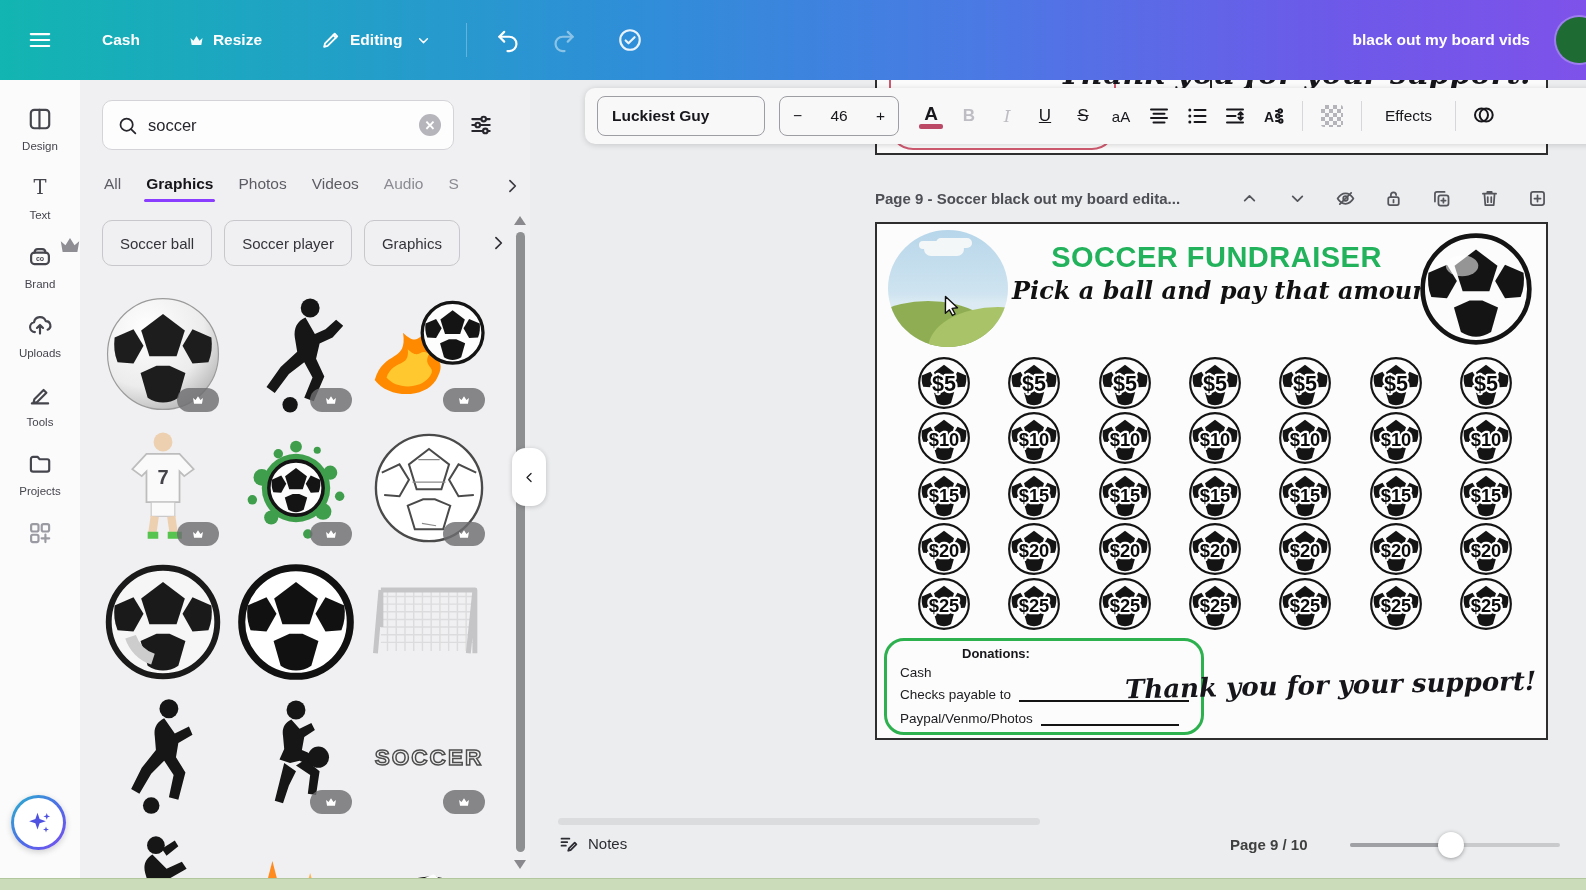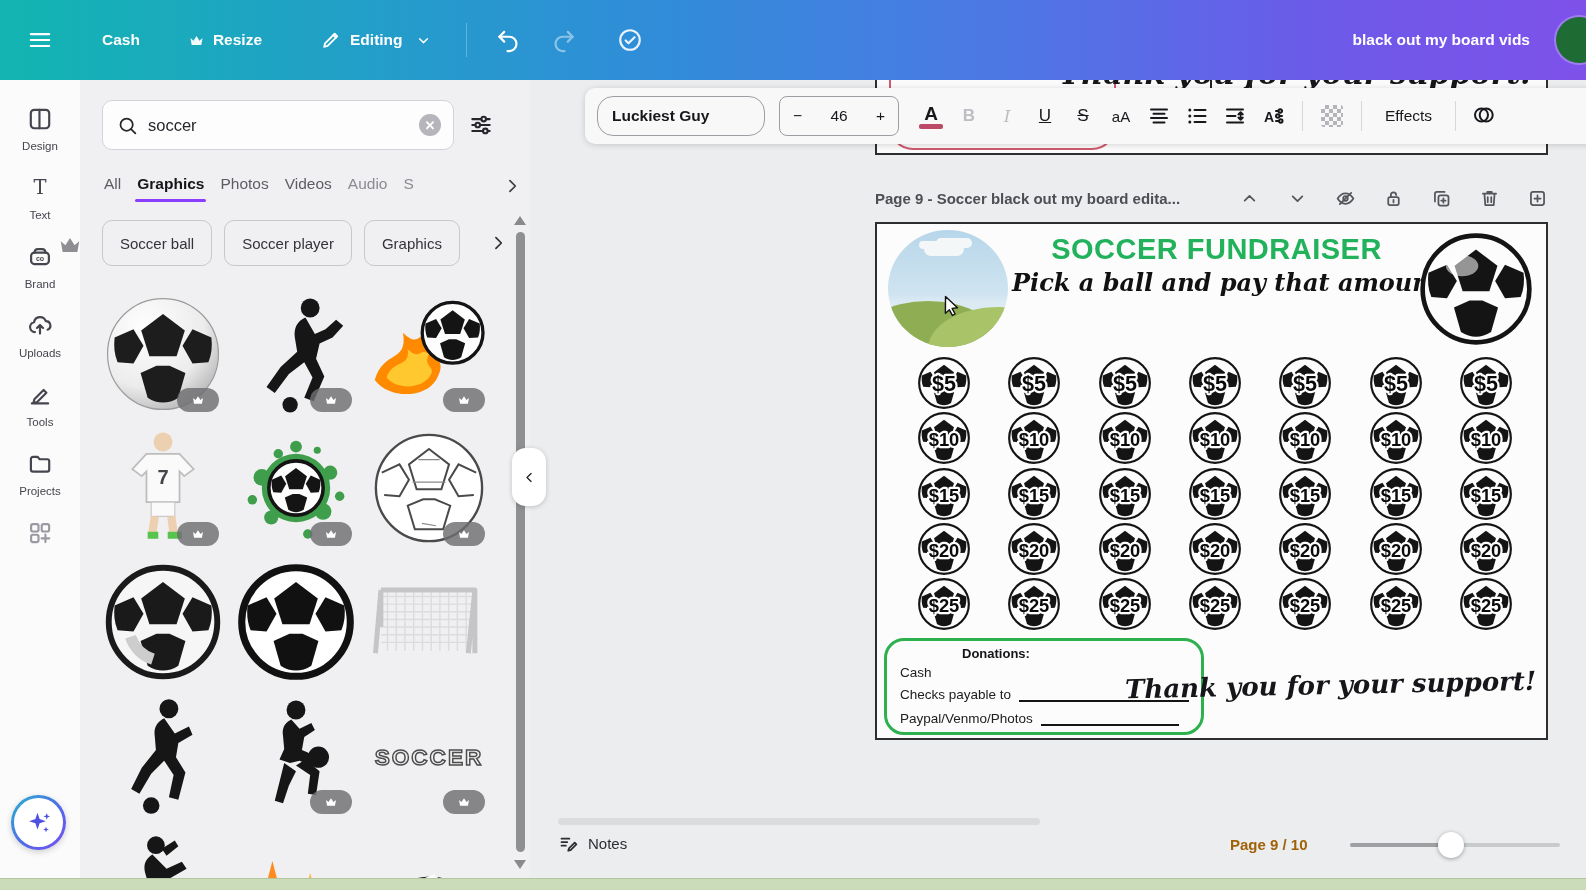--- a/index.html
+++ b/index.html
@@ -48,21 +48,21 @@
   
   .panel { position:absolute; left:80px; top:80px; width:450px; height:798px; background:#f0f0f2; overflow:hidden; z-index:20; }
   .search-row { display:flex; align-items:center; margin:20px 36px 0 22px; gap:14px; }
   .searchbox { flex:1; height:50px; border:1px solid #d4d4d8; border-radius:10px; background:#fdfdfe;
     display:flex; align-items:center; padding:0 12px 0 14px; gap:10px; }
   .searchbox .s-ic { width:21px; height:21px; color:#26262c; flex:0 0 auto; }
   .searchbox input { flex:1; border:none; outline:none; background:transparent; font-size:16.5px; color:#26262c; font-family:"Liberation Sans",sans-serif; }
   .clear-btn { width:22px; height:22px; border-radius:50%; background:#b5b5bb; color:#fff; font-size:13px; font-weight:700;
     display:flex; align-items:center; justify-content:center; cursor:pointer; flex:0 0 auto; }
   .filter-btn { width:26px; height:26px; color:#26262c; cursor:pointer; flex:0 0 auto; }
-  .tabs { display:flex; align-items:flex-end; gap:16px; margin:20px 0 0 24px; position:relative; height:32px; }
+  .tabs { display:flex; align-items:flex-end; gap:25px; margin:20px 0 0 24px; position:relative; height:32px; }
   .tab { font-size:15.5px; color:#5c5c64; cursor:pointer; padding-bottom:9px; position:relative; white-space:nowrap; }
   .tab.active { color:#141419; font-weight:700; }
   .tab.active::after { content:""; position:absolute; left:-2px; right:-2px; bottom:0; height:3px; border-radius:2px; background:#8b3dff; }
   .tab.dim { color:#8a8a92; }
   .tabs-more { position:absolute; right:8px; bottom:6px; width:20px; height:20px; color:#3a3a40; cursor:pointer; }
   .chips { display:flex; gap:12px; margin:18px 0 0 22px; position:relative; width:406px; overflow:hidden; }
   .chip { height:46px; padding:0 17px; border:1px solid #c7c7cc; border-radius:10px; display:flex; align-items:center;
     font-size:15px; color:#33333a; background:transparent; cursor:pointer; white-space:nowrap; flex:0 0 auto; }
   .chips-more { position:absolute; right:0; top:13px; width:20px; height:20px; color:#2e2e34; cursor:pointer; background:linear-gradient(90deg,transparent,#f0f0f2 40%); }
   .grid { position:absolute; left:20px; top:210px; width:404px; display:flex; flex-wrap:wrap; gap:7px; }
@@ -83,21 +83,21 @@
   
   .canvas { position:absolute; left:530px; top:80px; width:1056px; height:798px; }
   .page8 { position:absolute; left:345px; top:0; width:673px; height:75px; background:#fbfbfb;
     border-left:2px solid #2e2e2e; border-right:2px solid #2e2e2e; border-bottom:2px solid #2e2e2e; overflow:hidden; z-index:5; }
   .p8-redbox { position:absolute; left:12px; top:-62px; width:227px; height:132px; border:2.5px solid #cf5a70; border-radius:24px; }
   .p8-script { position:absolute; left:182px; top:-24px; font:italic 600 30px "DejaVu Serif", serif; color:#15151a; white-space:nowrap; }
   .p8-tick { position:absolute; top:0; width:2px; height:22px; background:#222; }
 
   .toolbar { position:absolute; left:55px; top:8px; right:-34px; height:56px; background:#f8f8f9; border-radius:10px;
     box-shadow:0 1px 6px rgba(0,0,0,.16); display:flex; align-items:center; padding:0 12px; gap:2px; z-index:20; }
-  .font-box { width:168px; height:40px; border:1px solid #9d9da4; border-radius:16px; display:flex; align-items:center;
+  .font-box { width:168px; height:40px; border:1px solid #9d9da4; border-radius:8px; display:flex; align-items:center;
     padding:0 14px; font-size:15.5px; font-weight:700; color:#17171c; cursor:pointer; background:#f8f8f9; }
   .size-box { width:120px; height:40px; border:1px solid #9d9da4; border-radius:8px; display:flex; align-items:center;
     justify-content:space-between; padding:0 13px; margin-left:12px; font-size:15.5px; color:#17171c; background:#f8f8f9; }
   .size-box span { cursor:pointer; }
   .size-val { font-weight:400; }
   .tbar-btn { min-width:36px; height:40px; display:flex; align-items:center; justify-content:center; border-radius:6px;
     color:#17171c; cursor:pointer; font-size:17px; }
   .tbar-btn svg { width:24px; height:24px; }
   .color-a { margin-left:12px; flex-direction:column; gap:1px; font-weight:700; font-size:19px; line-height:1; }
   .color-bar { width:24px; height:5px; border-radius:2px; }
@@ -122,41 +122,41 @@
   .page9 { position:absolute; left:345px; top:142px; width:673px; height:518px; background:#fcfcfc; border:2px solid #2e2e2e; }
   .oval { position:absolute; left:11px; top:6px; width:120px; height:117px; border-radius:50%; overflow:hidden;
     background:linear-gradient(180deg,#b7d6ea 0%,#cfe4f0 55%,#dcebf3 62%); cursor:pointer; }
   .hill1 { position:absolute; left:-30px; bottom:-34px; width:140px; height:80px; border-radius:50%; background:#8fae53; }
   .hill2 { position:absolute; left:40px; bottom:-44px; width:140px; height:84px; border-radius:50%; background:#a9c368; }
   .cloud { position:absolute; left:36px; top:12px; width:40px; height:14px; border-radius:10px; background:#f4f7f8;
     box-shadow:10px -6px 0 -2px #f4f7f8, -8px -4px 0 -3px #f4f7f8; }
   .cursor { position:absolute; left:62px; top:70px; width:24px; height:24px; z-index:9; }
   .b-title { position:absolute; left:135px; right:125px; top:8px; text-align:center; cursor:pointer; }
   .b-h1 { font-size:33px; font-weight:900; letter-spacing:.5px; color:#0d0d0d; line-height:1.05; white-space:nowrap; }
-  .b-h2 { font-size:29px; font-weight:900; letter-spacing:.5px; line-height:1.05; margin-top:2px; white-space:nowrap; }
+  .b-h2 { font-size:29px; font-weight:900; letter-spacing:.5px; line-height:1.05; margin-top:10px; white-space:nowrap; }
   .b-script { font:italic 600 24px "DejaVu Serif", serif; color:#111; margin-top:4px; white-space:nowrap; }
   .big-ball { position:absolute; right:12px; top:6px; width:116px; height:118px; cursor:pointer; }
   .big-ball svg { width:100%; height:100%; }
   .ballgrid { position:absolute; left:40px; right:33px; top:131px; height:277px; display:flex; flex-direction:column; }
   .ballrow { flex:1; display:flex; justify-content:space-between; align-items:center; }
   .bball { width:54px; height:54px; cursor:pointer; }
   .bball svg { width:100%; height:100%; }
   .donations { position:absolute; left:7px; top:414px; width:320px; height:97px; border:3px solid #2db14f; border-radius:20px; padding:5px 10px 6px 13px; cursor:pointer; }
   .don-head { font-size:13px; font-weight:700; color:#15151a; padding-left:62px; }
   .don-line { font-size:13.5px; color:#202024; margin-top:4px; display:flex; align-items:flex-end; }
   .don-line .u { display:inline-block; border-bottom:2.5px solid #141414; height:11px; margin-left:8px; }
   .u-w1 { width:170px; } .u-w2 { width:138px; }
   .don-line.l2 { margin-top:7px; } .don-line.l3 { margin-top:9px; }
   .thanks { position:absolute; right:10px; top:446px; font:italic 700 26px "DejaVu Serif", serif; color:#15151a;
     white-space:nowrap; transform:rotate(-1.2deg); cursor:pointer; }
 
   .hsb { position:absolute; left:28px; top:738px; width:482px; height:7px; background:#dbdcdd; border-radius:4px; cursor:pointer; }
   .notes { position:absolute; left:28px; top:753px; display:flex; align-items:center; gap:9px; font-size:15px; color:#2c2c32; cursor:pointer; }
   .notes svg { width:21px; height:21px; }
-  .pagenum { position:absolute; left:700px; top:756px; font-size:15px; font-weight:700; color:#a16207; }
+  .pagenum { position:absolute; left:700px; top:756px; font-size:15px; font-weight:700; color:#404040; }
   .slider { position:absolute; left:820px; top:763px; width:210px; height:4px; background:#c9cacc; border-radius:2px; cursor:pointer; }
   .slider-fill { position:absolute; left:0; top:0; height:4px; background:#9fa0a3; border-radius:2px; }
   .knob { position:absolute; top:-11px; width:26px; height:26px; border-radius:50%; background:#fff; box-shadow:0 1px 4px rgba(0,0,0,.35); cursor:pointer; }
 
   .bottom-strip { position:absolute; left:0; top:878px; width:1586px; height:12px; background:#cbdcba; border-top:1px solid #b3c79f; z-index:60; }
 </style>
 </head>
 <body>
 
 <div class="app">

